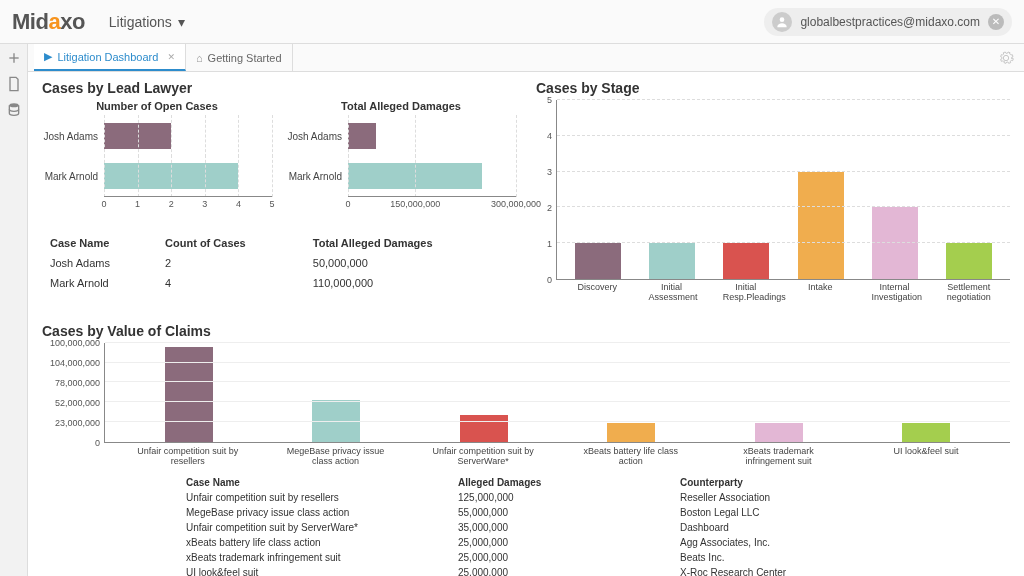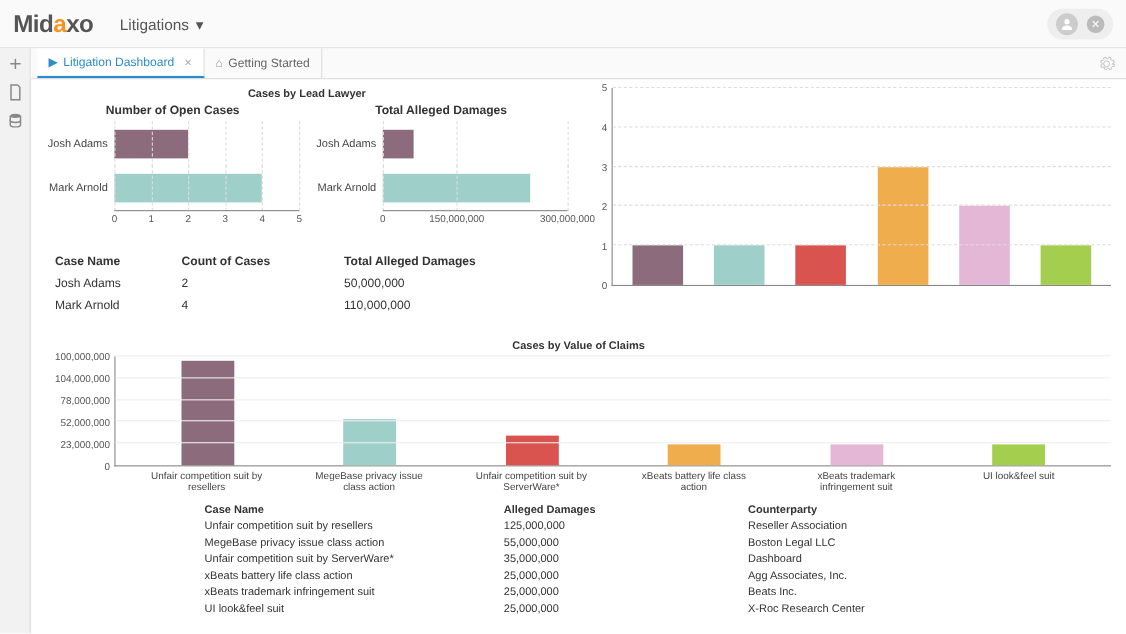--- a/index.html
+++ b/index.html
@@ -19,21 +19,21 @@
 .tabbar { display: flex; align-items: center; height: 28px; border-bottom: 1px solid #ddd; background: #fafafa; padding-left: 6px; }
 .tab { display: flex; align-items: center; gap: 5px; padding: 0 10px; height: 100%; font-size: 11px; color: #666; border-right: 1px solid #ddd; cursor: pointer; }
 .tab.active { color: #2D8CCC; background: #fff; border-bottom: 2px solid #2D8CCC; }
 .tab .close { font-size: 9px; color: #aaa; margin-left: 4px; }
 .tabbar-spacer { flex: 1; }
 .gear { width: 16px; height: 16px; margin-right: 10px; color: #bbb; }
 .content { flex: 1; overflow: auto; padding: 8px 14px; }
 .row1 { display: flex; gap: 20px; }
 .lead-lawyer { flex: 1; }
 .stage { flex: 1; }
-.section-title { text-align: center; font-weight: bold; font-size: 10px; margin-bottom: 4px; }
+.section-title { font-weight: bold; font-size: 14px; margin-bottom: 4px; }
 .sub-row { display: flex; gap: 14px; }
 .subchart { flex: 1; }
 .sub-title { text-align: center; font-weight: bold; font-size: 11px; margin-bottom: 4px; }
 .hbar-chart { position: relative; height: 110px; }
 .hbar-row { display: flex; align-items: center; height: 40px; }
 .hbar-label { width: 62px; text-align: right; font-size: 10px; padding-right: 6px; color: #444; }
 .hbar-track { position: relative; flex: 1; height: 30px; }
 .hbar { position: absolute; top: 2px; bottom: 2px; left: 0; }
 .hbar-axis { display: flex; margin-left: 62px; border-top: 1px solid #888; position: relative; height: 14px; }
 .hbar-tick { position: absolute; font-size: 9px; color: #555; transform: translateX(-50%); top: 2px; }
@@ -75,20 +75,21 @@
     <span>▾</span>
   </div>
   <div class="header-spacer"></div>
   <div class="user-chip">
     <span class="avatar">
       <svg viewBox="0 0 24 24" width="14" height="14" fill="#fff">
           <circle cx="12" cy="8" r="4"></circle>
           <path d="M4 20c0-4 4-6 8-6s8 2 8 6v1H4z"></path>
         </svg>
     </span>
+    <span>globalbestpractices@midaxo.com</span>
     <span class="close-circle">✕</span>
   </div>
 </div>
 
 <div class="shell">
   <div class="sidebar">
     <span class="ico">
         <svg viewBox="0 0 24 24" width="16" height="16" fill="currentColor">
           <path d="M11 5h2v14h-2z"></path>
           <path d="M5 11h14v2H5z"></path>
@@ -215,20 +216,21 @@
             <tr>
               <td>Mark Arnold</td>
               <td>4</td>
               <td>110,000,000</td>
             </tr>
           </tbody>
             </table>
         </div>
 
         <div class="stage">
+          <div class="section-title">Cases by Stage</div>
           <div class="vbar-chart" id="vbar-stage">
               <div class="vbar-yaxis">
                 <span class="vbar-ytick" style="bottom:0%">0</span>
                 <span class="vbar-ytick" style="bottom:20%">1</span>
                 <span class="vbar-ytick" style="bottom:40%">2</span>
                 <span class="vbar-ytick" style="bottom:60%">3</span>
                 <span class="vbar-ytick" style="bottom:80%">4</span>
                 <span class="vbar-ytick" style="bottom:100%">5</span>
               </div>
               <div class="vbar-plot">
@@ -238,20 +240,28 @@
                 <div class="vbar-hgrid" style="bottom:80%"></div>
                 <div class="vbar-hgrid" style="bottom:100%"></div>
                 <div class="vbar c0" style="height:20%"></div>
                 <div class="vbar c1" style="height:20%"></div>
                 <div class="vbar c2" style="height:20%"></div>
                 <div class="vbar c3" style="height:60%"></div>
                 <div class="vbar c4" style="height:40%"></div>
                 <div class="vbar c5" style="height:20%"></div>
               </div>
             </div>
+          <div class="vbar-xlabels" id="vbar-stage-x">
+              <div class="vbar-xlabel">Discovery</div>
+              <div class="vbar-xlabel">Initial Assessment</div>
+              <div class="vbar-xlabel">Initial Resp.Pleadings</div>
+              <div class="vbar-xlabel">Intake</div>
+              <div class="vbar-xlabel">Internal Investigation</div>
+              <div class="vbar-xlabel">Settlement negotiation</div>
+            </div>
         </div>
       </div>
 
       <div class="row2">
         <div class="section-title">Cases by Value of Claims</div>
         <div class="claims-chart" id="claims-chart">
             <div class="claims-yaxis">
               <span class="claims-ytick" style="bottom:0%">0</span>
               <span class="claims-ytick" style="bottom:20%">23,000,000</span>
               <span class="claims-ytick" style="bottom:40%">52,000,000</span>

